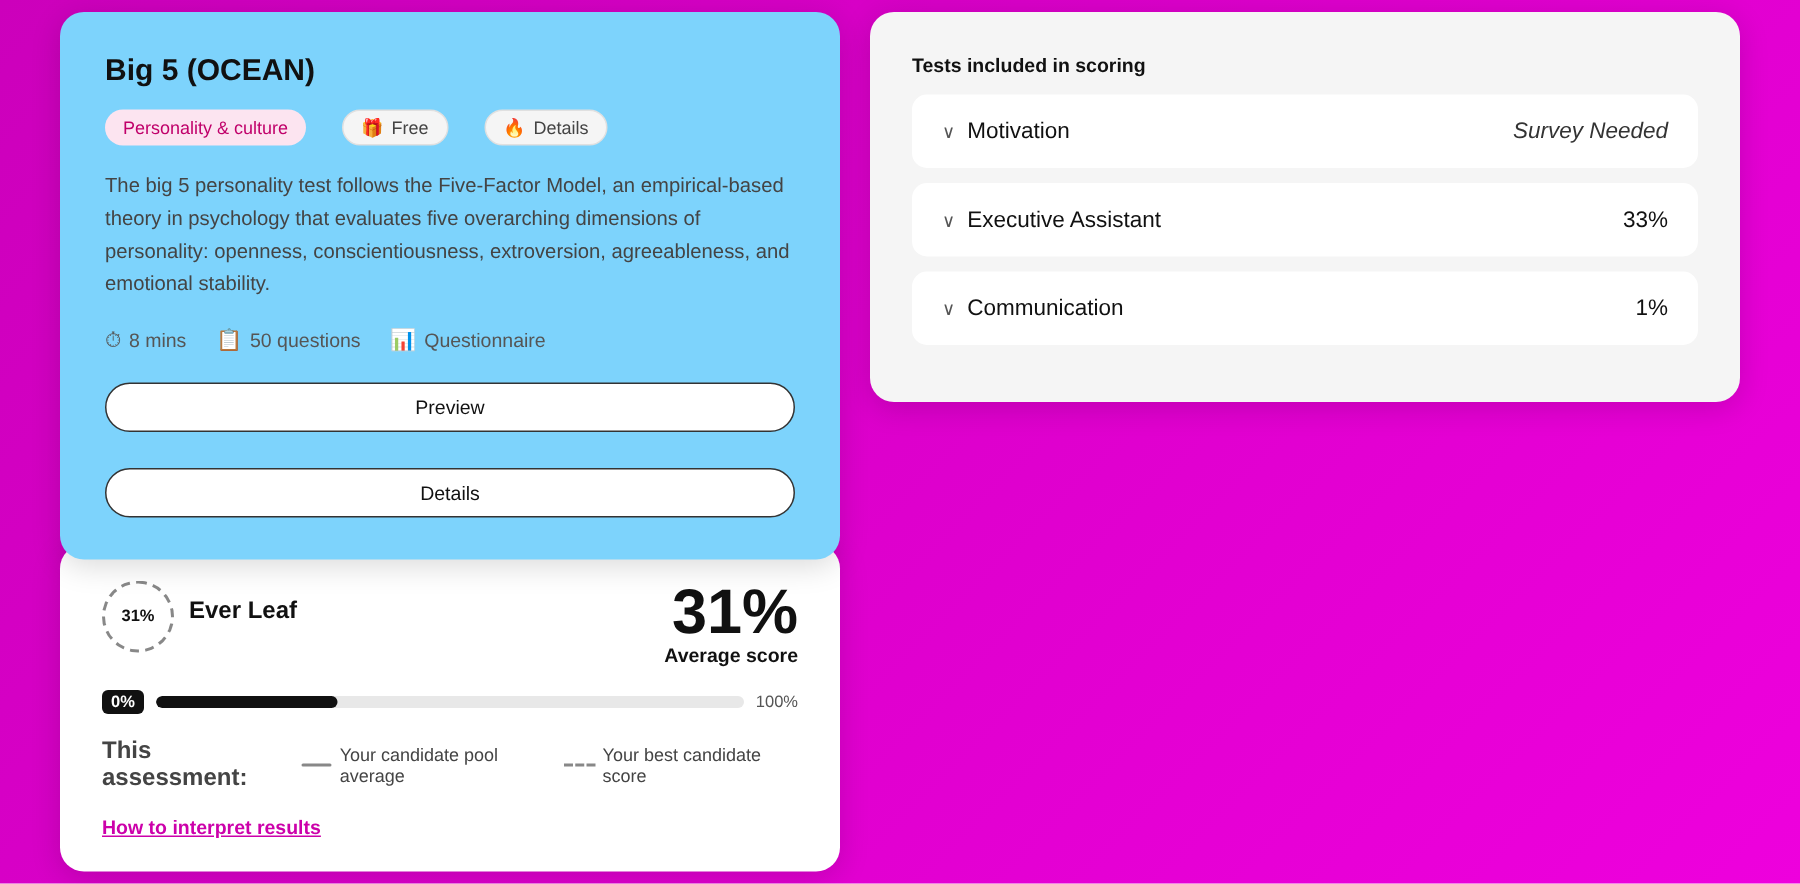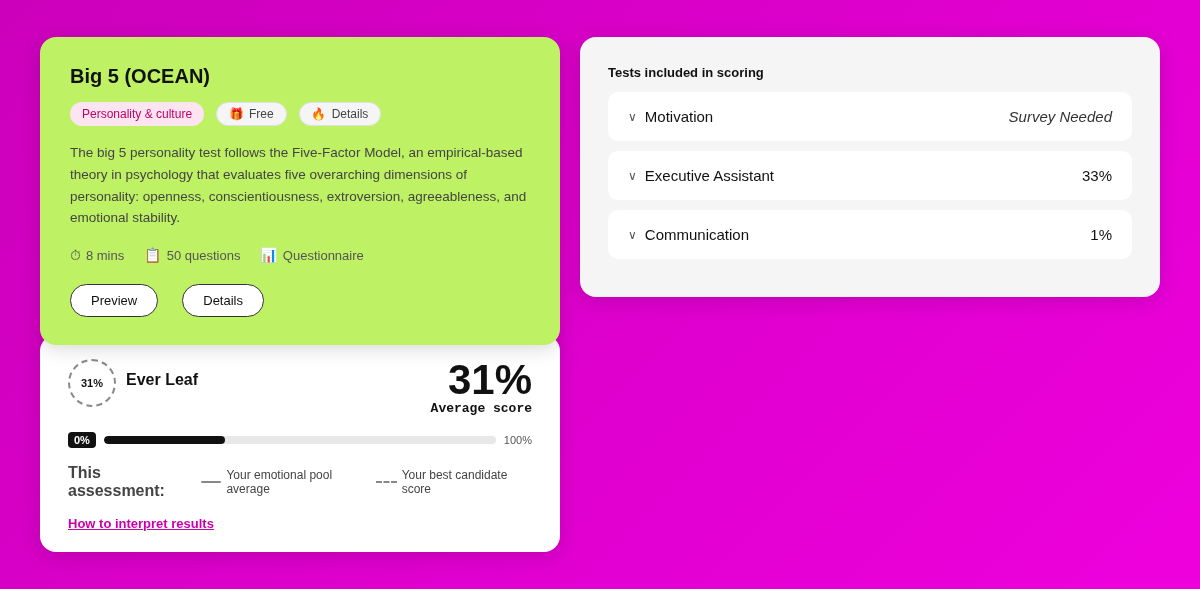--- a/index.html
+++ b/index.html
@@ -27,39 +27,39 @@
     
     .left-column {
       display: flex;
       flex-direction: column;
       gap: 0px;
       flex: 0 0 520px;
     }
 
     
     .big5-card {
-      background: #bef264;
+      background: #7dd3fc;
       border-radius: 16px;
       padding: 28px 30px;
       box-shadow: 0 4px 20px rgba(0,0,0,0.15);
       margin-bottom: -20px;
       position: relative;
       z-index: 2;
     }
 
     .big5-title {
       font-size: 20px;
       font-weight: 700;
       color: #111;
       margin-bottom: 14px;
     }
 
     .tags {
       display: flex;
-      gap: 12px;
+      gap: 24px;
       margin-bottom: 16px;
       flex-wrap: wrap;
       text-align: right;
     }
 
     .tag {
       display: inline-flex;
       align-items: center;
       gap: 5px;
       padding: 4px 12px;
@@ -107,20 +107,21 @@
       color: #555;
     }
 
     .meta-icon {
       font-size: 14px;
     }
 
     .action-row {
       display: flex;
       gap: 24px;
+      flex-direction: column;
     }
 
     .btn-outline {
       padding: 8px 20px;
       border: 1.5px solid #333;
       border-radius: 20px;
       background: #fff;
       font-size: 13px;
       font-weight: 500;
       cursor: pointer;
@@ -180,21 +181,20 @@
       font-weight: 800;
       color: #111;
       line-height: 1;
     }
 
     .score-label {
       font-size: 13px;
       font-weight: 600;
       color: #111;
       text-align: right;
-      font-family: Liberation Mono, monospace;
     }
 
     .progress-section {
       margin-bottom: 16px;
     }
 
     .progress-bar-row {
       display: flex;
       align-items: center;
       gap: 8px;
@@ -426,21 +426,21 @@
             <div class="progress-bar-fill" style="width: 31%"></div>
           </div>
           <span class="progress-label-end">100%</span>
         </div>
       </div>
 
       <div class="legend-row">
         <span class="assessment-label">This assessment:</span>
         <span class="legend-item">
           <span class="legend-line-solid"></span>
-          <span>Your emotional pool average</span>
+          <span>Your candidate pool average</span>
         </span>
         <span class="legend-item">
           <span class="legend-line-dashed"></span>
           <span>Your best candidate score</span>
         </span>
       </div>
 
       <a class="how-to-link">How to interpret results</a>
     </div>
   </div>

